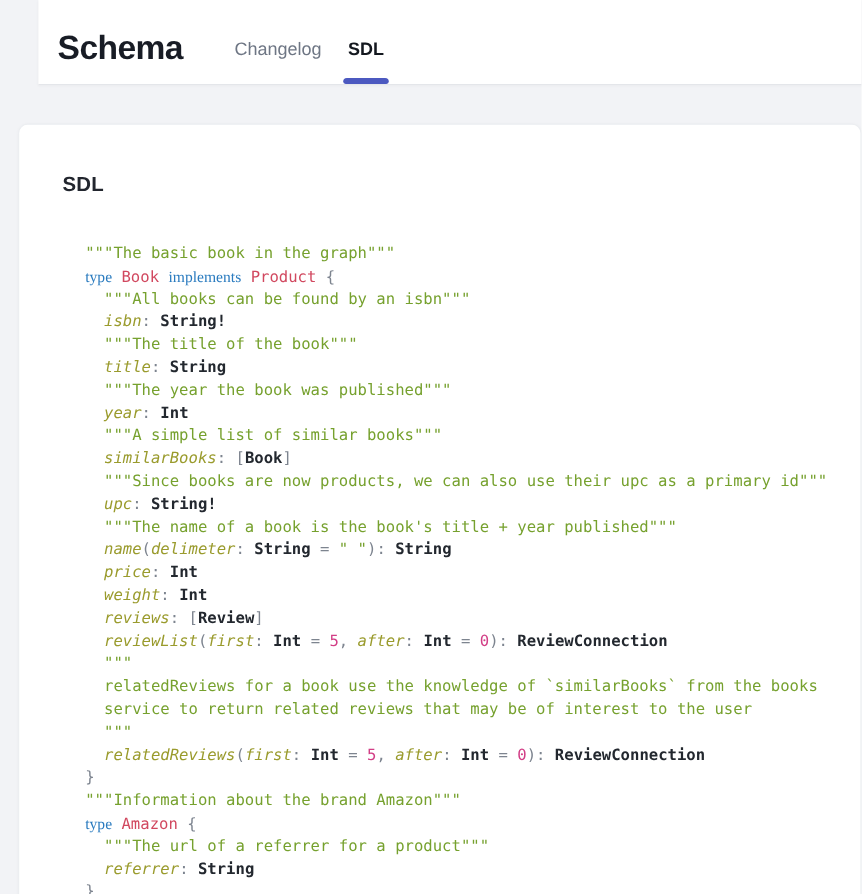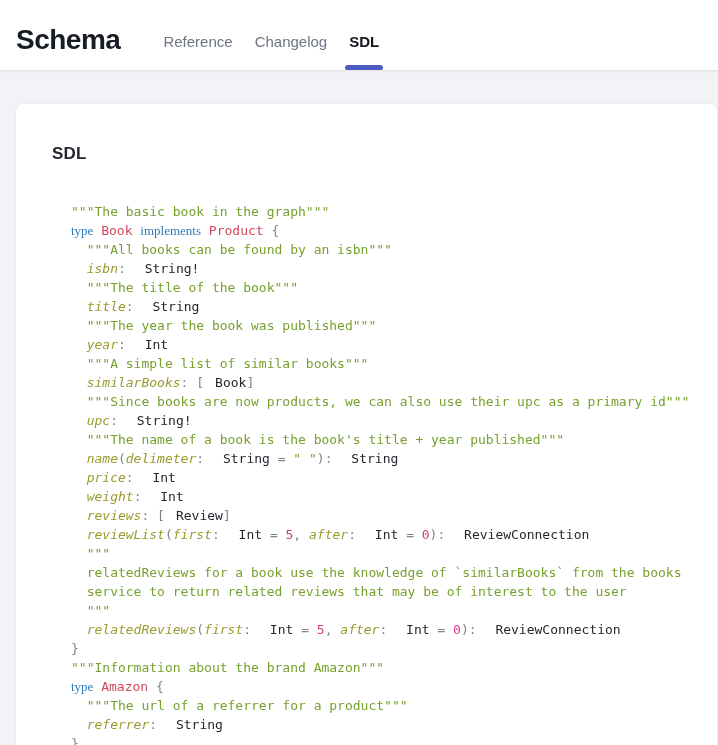--- a/index.html
+++ b/index.html
@@ -11,20 +11,21 @@
   }
 
   
   .header {
     height: 71px; background: #ffffff;
     border-bottom: 1px solid #e4e6ea;
     box-shadow: 0 1px 2px rgba(0,0,0,0.04);
     display: flex; align-items: stretch;
     padding-left: 16px; box-sizing: border-box;
     position: relative;
+    margin-left: 32px;
   }
   .page-title {
     align-self: center; margin: 10px 32px 0 0;
     font-size: 28px; font-weight: 700; letter-spacing: -0.5px;
     color: #181c25;
   }
   .tabs { display: flex; align-items: stretch; }
   .tab {
     position: relative; display: flex; align-items: center;
     padding: 12px 11px 0 11px;
@@ -59,30 +60,29 @@
     font-size: 13px; line-height: 19px;
     color: #343a42;
     white-space: pre;
   }
   .code-line { height: 19px; }
   .tok-s { color: var(--docstring, #76a12e); }
   .tok-k { color: var(--keyword, #2a7bbf); font-family: Liberation Serif, serif; }
   .tok-t { color: var(--typename, #d1485f); }
   .tok-a { color: var(--attrname, #9a9b2d); font-style: italic; }
   .tok-n { color: var(--number, #d23e86); }
-  .tok-c { color: var(--classref, #23282f); font-weight: 400; margin-left: 11px; }
+  .tok-c { color: var(--classref, #23282f); font-weight: 700; }
   .tok-p { color: var(--punctuation, #7d848f); }
 </style>
 </head>
 <body>
 
 <div class="header">
   <h1 class="page-title">Schema</h1>
   <nav class="tabs">
-    <button class="tab">Reference</button>
     <button class="tab">Changelog</button>
     <button class="tab active">
       <span>SDL</span>
       <span class="tab-underline"></span>
     </button>
   </nav>
 </div>
 
 <div class="content">
   <section class="card">

